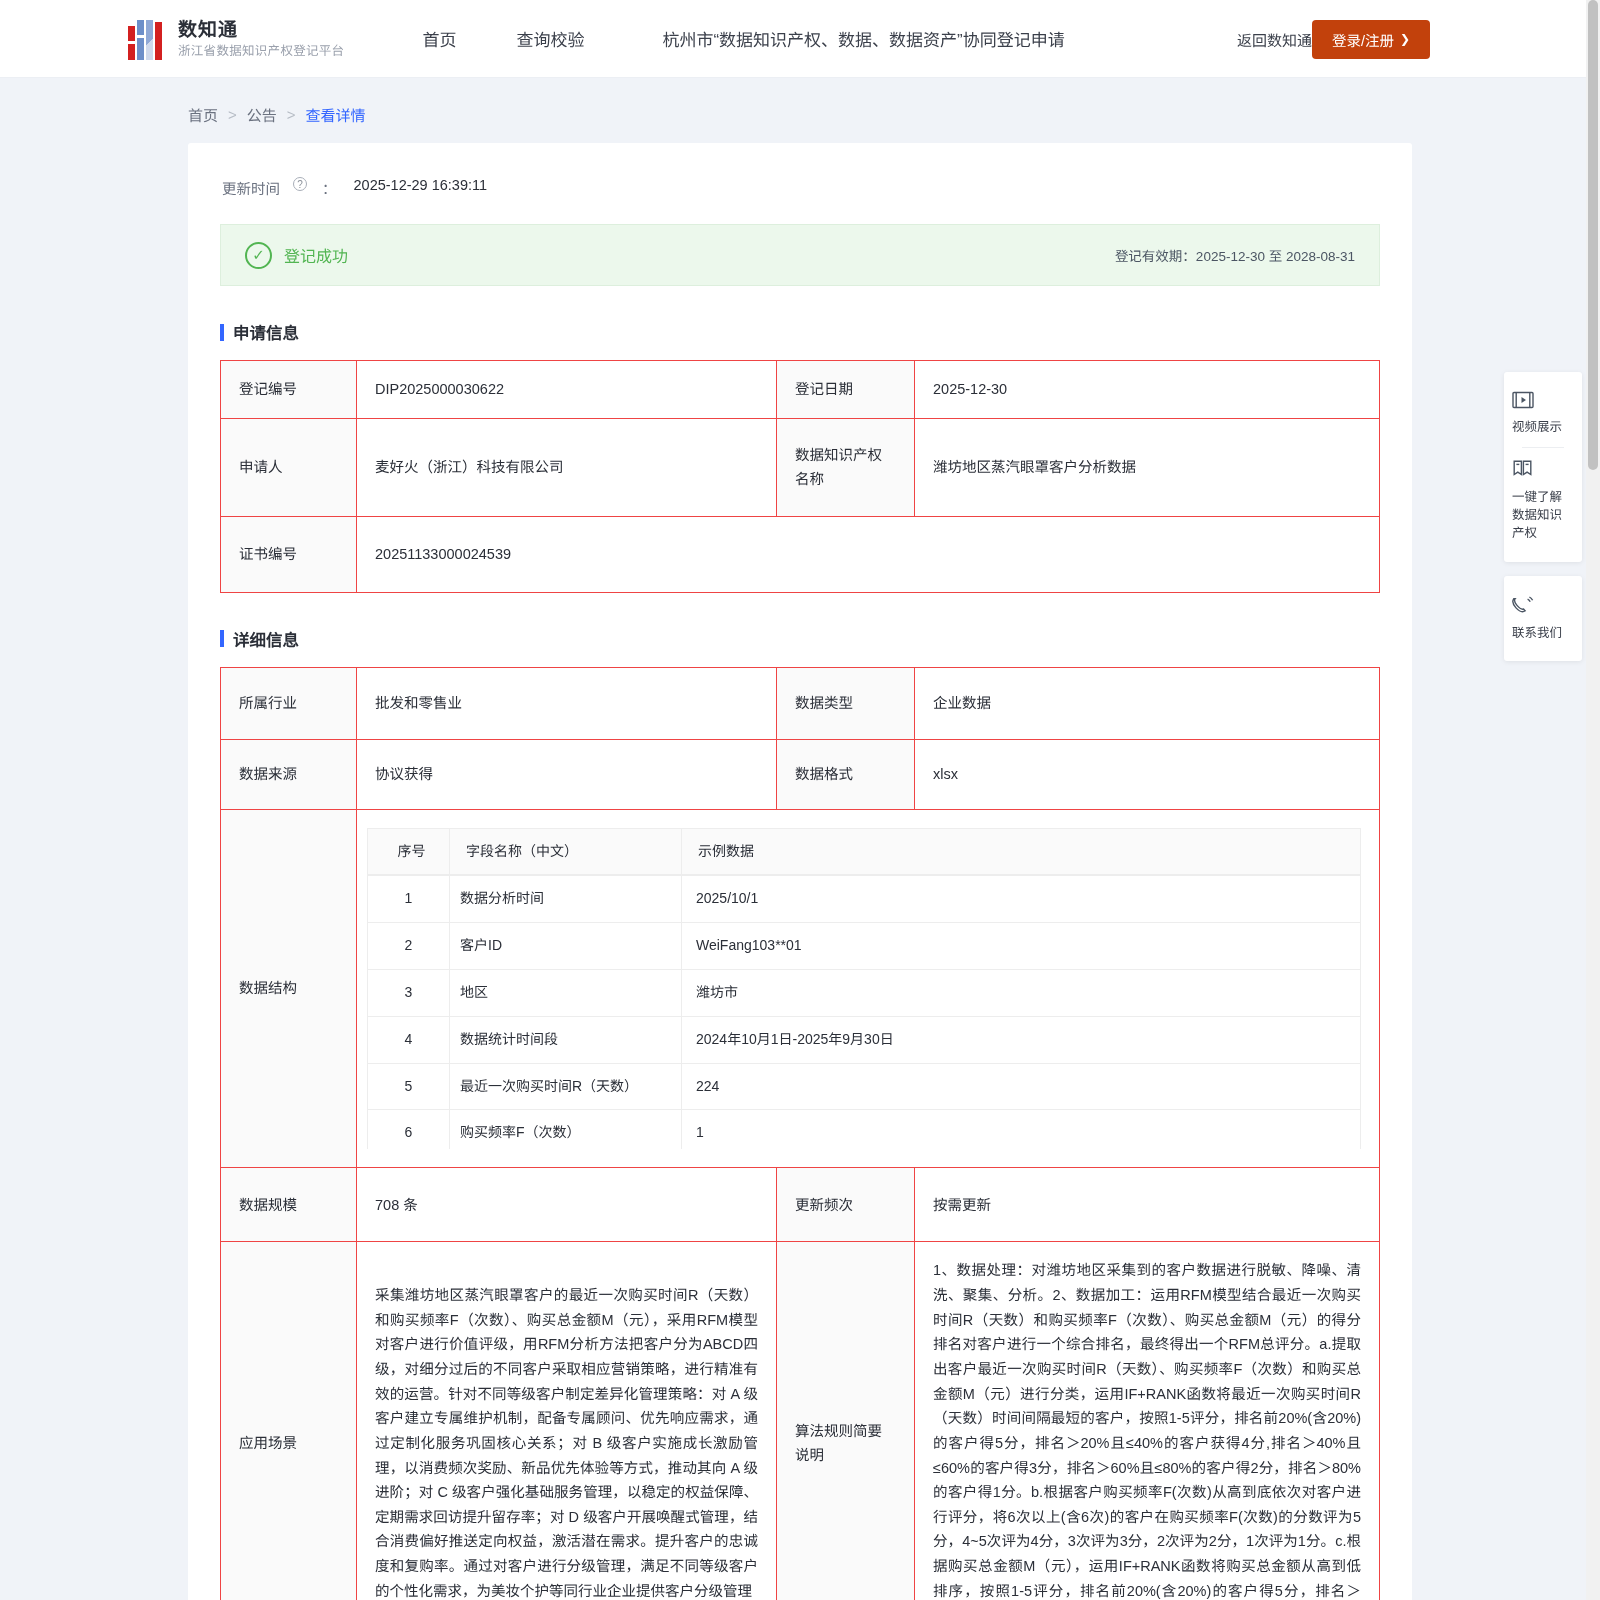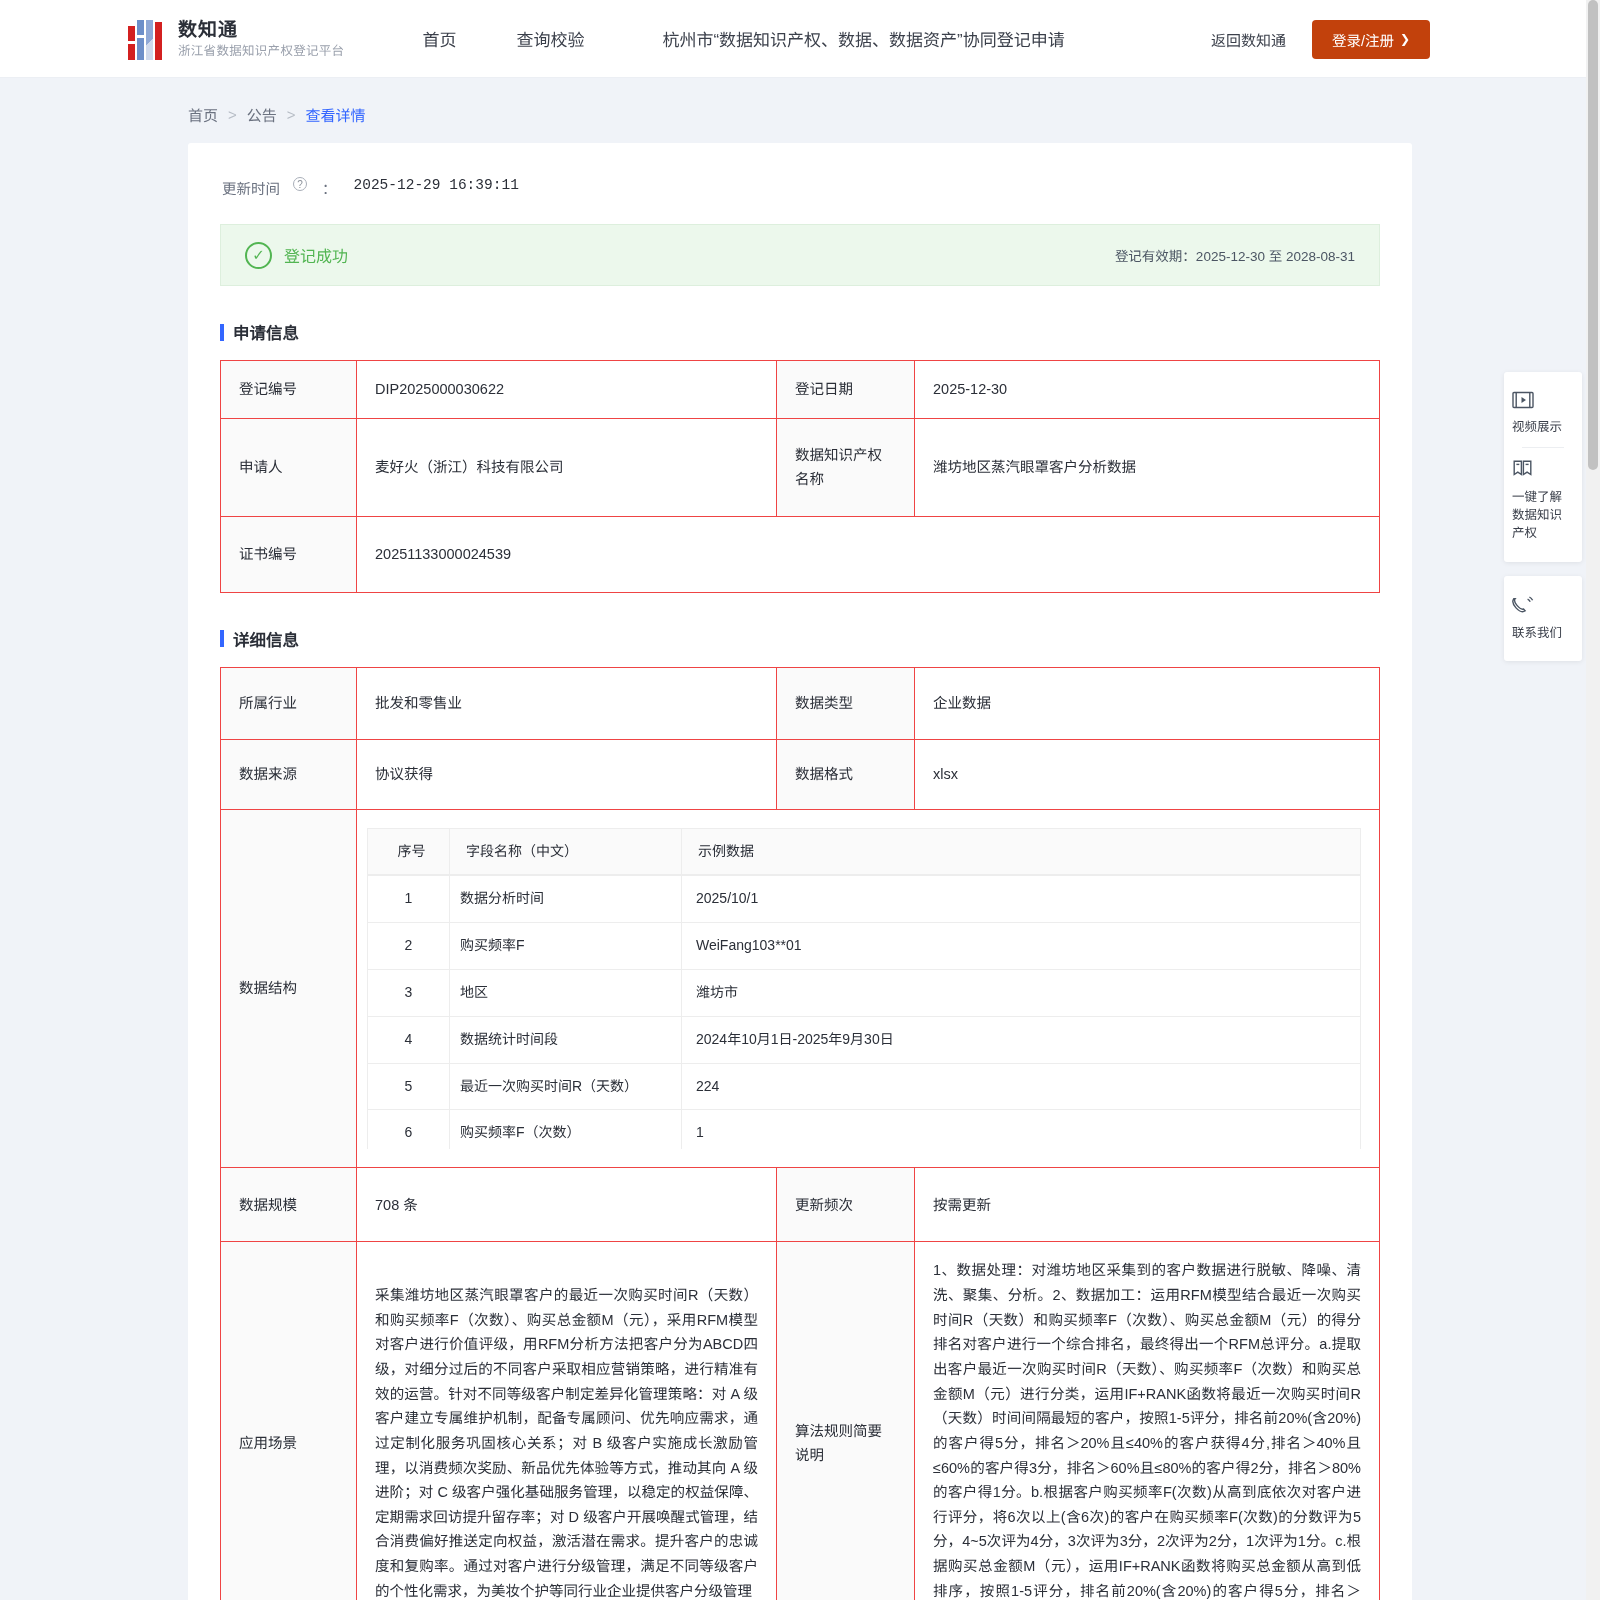--- a/index.html
+++ b/index.html
@@ -36,21 +36,21 @@
   .brand-sub { font-size: 12.5px; color: #9aa0ac; letter-spacing: .3px; margin-top: 3px; }
 
   .nav { display: flex; align-items: center; margin-left: 48px; }
   .nav-item {
     font-size: 17px; color: #3a3f4a; padding: 0 30px; cursor: pointer;
     white-space: nowrap;
   }
   .nav-item.wide { padding-left: 48px; }
   .header-right {
     position: absolute; right: 170px; top: 0; height: 78px;
-    display: flex; align-items: center; gap: 26px;
+    display: flex; align-items: center; 
   }
   .back-link { font-size: 15px; color: #3a3f4a; cursor: pointer; }
   .login-btn {
     background: #c2410c; color: #fff; font-size: 14.5px;
     padding: 9px 20px; border-radius: 4px; cursor: pointer;
     display: flex; align-items: center; gap: 6px; border: none;
     font-family: inherit;
   }
   .login-btn .chev { font-size: 12px; }
 
@@ -74,21 +74,21 @@
   }
   .updated {
     font-size: 14.5px; color: #6b7280; margin: 6px 0 26px 2px;
     display: flex; align-items: flex-start; gap: 11px;
   }
   .updated .q {
     display: inline-block; width: 14px; height: 14px; line-height: 13px;
     border: 1px solid #a8aeb8; border-radius: 50%; font-size: 10px;
     text-align: center; color: #8a9099; margin: 0 4px 0 2px;
   }
-  .updated .val { color: #2b2f38; margin-left: 6px; font-family: Liberation Mono, monospace; }
+  .updated .val { color: #2b2f38; margin-left: 6px; }
 
   
   .banner {
     background: #ecf8ec; border: 1px solid #ddefdd;
     height: 62px; display: flex; align-items: center;
     padding: 0 24px; margin-bottom: 34px;
   }
   .banner .check {
     width: 27px; height: 27px; border-radius: 50%;
     border: 2px solid #52b552; color: #52b552;
@@ -285,21 +285,21 @@
           <div class="struct-scroll">
             <table class="struct">
               <tbody id="struct-rows">
                     <tr>
                       <td class="c-no">1</td>
                       <td class="c-fn">数据分析时间</td>
                       <td class="c-ex">2025/10/1</td>
                     </tr>
                     <tr>
                       <td class="c-no">2</td>
-                      <td class="c-fn">购买频率F</td>
+                      <td class="c-fn">客户ID</td>
                       <td class="c-ex">WeiFang103**01</td>
                     </tr>
                     <tr>
                       <td class="c-no">3</td>
                       <td class="c-fn">地区</td>
                       <td class="c-ex">潍坊市</td>
                     </tr>
                     <tr>
                       <td class="c-no">4</td>
                       <td class="c-fn">数据统计时间段</td>

